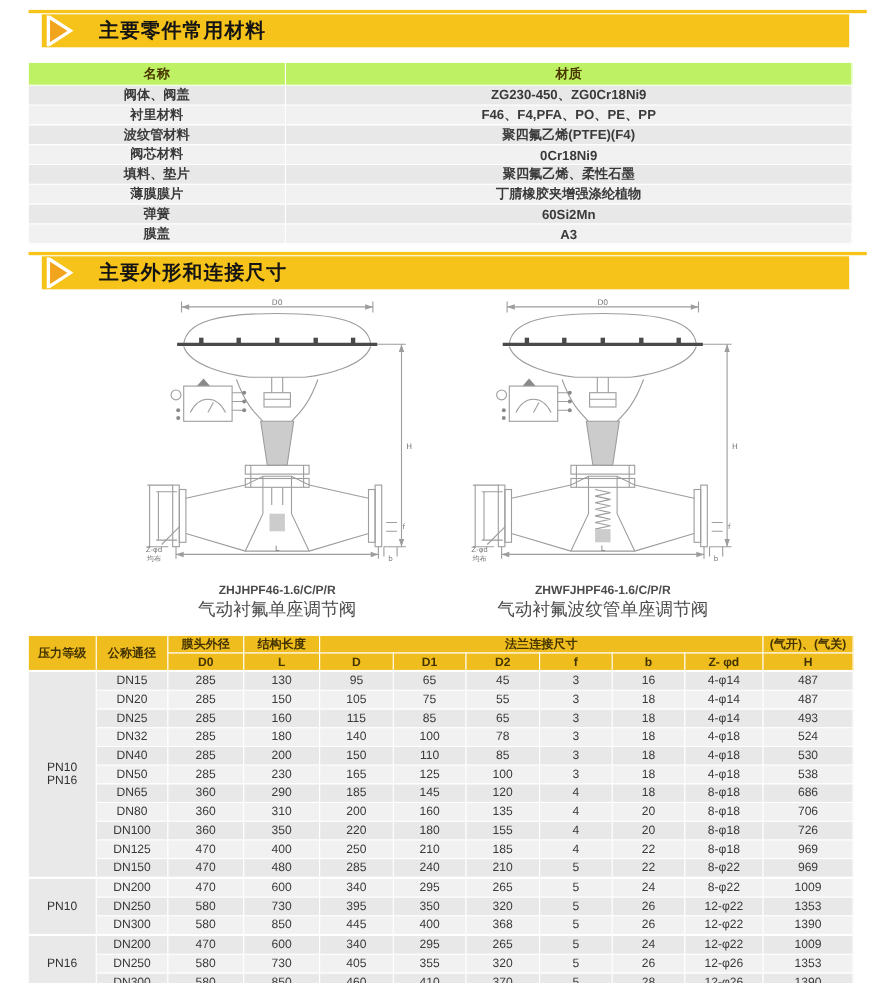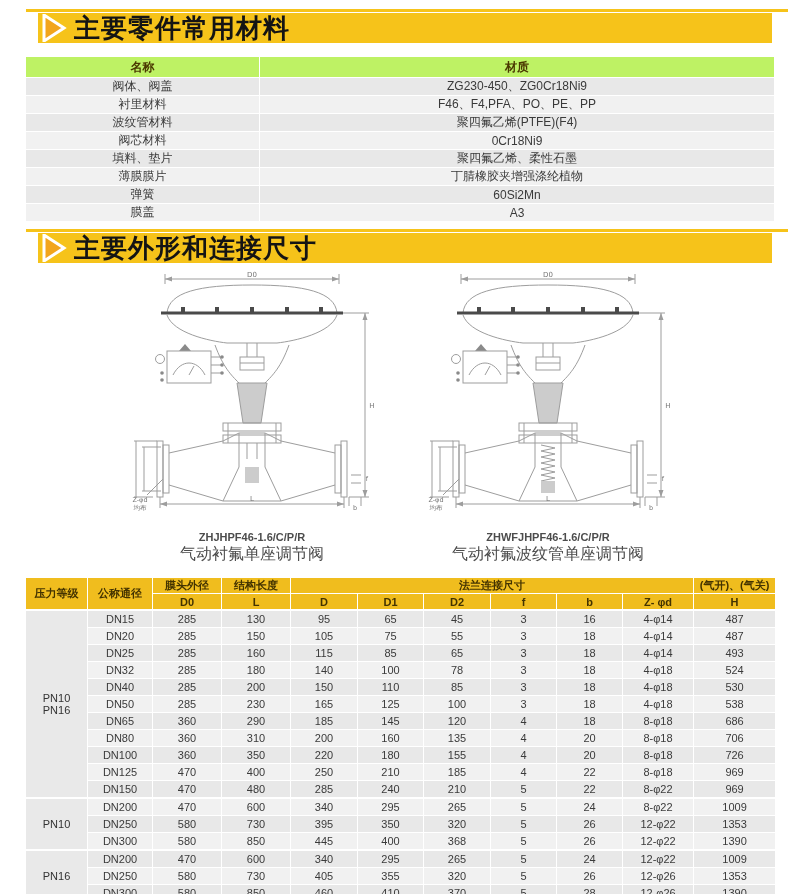--- a/index.html
+++ b/index.html
@@ -10,31 +10,31 @@
   }
   .top-rule{height:3px;background:#f6c31a;margin:0 12px 0 26px;}
   .rule-1{margin-top:9px;}
   .rule-2{margin-top:7px;}
   .banner{
     margin:1px 28px 0 38px;height:30px;background:#f6c31a;
     display:flex;align-items:center;
   }
   .banner .arrow-wrap{margin-left:2px;display:flex;align-items:center;}
   .banner .title{
-    font-size:26px;font-weight:bold;color:#141414;letter-spacing:1px;
+    font-size:18px;font-weight:bold;color:#141414;margin-left:16px;letter-spacing:1px;
   }
   
   table{border-collapse:collapse;table-layout:fixed;}
   .mat-table{width:750px;margin:13px 25px 0 25px;font-size:12px;}
   .mat-table th{
     background:#bef264;color:#4a3800;height:20px;font-weight:bold;
     border:1px solid #fff;text-align:center;padding:0;
   }
   .mat-table td{
-    height:16px;text-align:center;border:1px solid #fff;padding:0;color:#3a3a3a;
+    height:16px;text-align:center;border:1px solid #fff;padding:0;color:#3a3a3a;font-weight:bold;
   }
   .mat-table tbody tr:nth-child(odd) td{background:#e8e8e8;}
   .mat-table tbody tr:nth-child(even) td{background:#f1f1f1;}
 
   .figures{display:flex;justify-content:center;gap:46px;margin-top:8px;}
   .fig{margin:0;text-align:center;}
   .valve-svg{display:block;}
   .fig-model{font-size:11px;font-weight:bold;color:#4c4c4c;margin-top:20px;}
   .fig-name{font-size:16px;color:#4c4c4c;margin-top:1px;}
 

